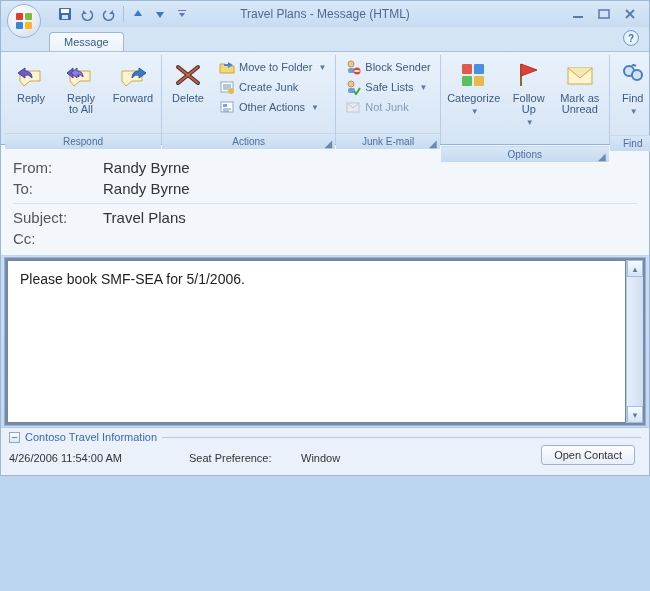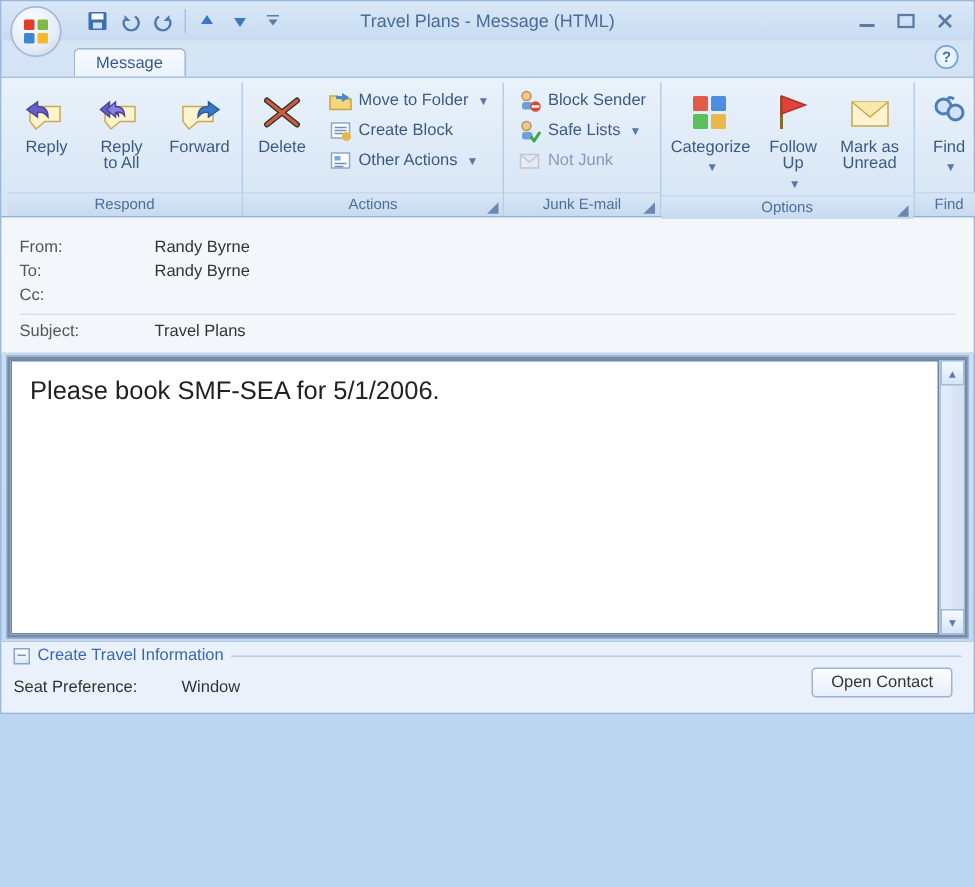--- a/index.html
+++ b/index.html
@@ -22,40 +22,40 @@
 
   
   .tabrow { height: 24px; display:flex; align-items:flex-end; padding-left: 48px; position: relative; }
   .tab { background: linear-gradient(#f7fbff, #eaf2fb); border: 1px solid #9db8d8; border-bottom: none; border-radius: 4px 4px 0 0; padding: 3px 14px; font-size: 11px; color: #3a5b85; }
   .help-btn { position: absolute; right: 10px; top: 3px; width:16px; height:16px; border-radius:50%; border:1px solid #6aa0d8; background:radial-gradient(#fff,#cfe4f7); display:flex;align-items:center;justify-content:center;font-size:10px;color:#3b73b5;font-weight:bold; }
 
   
   .ribbon { height: 94px; background: linear-gradient(#e9f2fb, #d5e4f4); border-top: 1px solid #a7c3e2; border-bottom: 1px solid #90b0d6; display:flex; padding: 3px 4px 0 4px; gap:0; }
   .group { border-right: 1px solid #b5cde8; display:flex; flex-direction:column; padding: 0 4px; }
   .group-body { flex:1; display:flex; align-items:flex-start; gap:4px; padding-top:2px; }
-  .group-label { height:16px; font-size:10px; color:#4d6f9c; text-align:center; background: linear-gradient(#d8e6f5, #c6daf0); margin: 0 -4px; border-top:1px solid #c4d8ef; position: relative; line-height:16px; }
+  .group-label { height:16px; font-size:10px; color:#4d6f9c; text-align:center; background: linear-gradient(#d8e6f5, #c6daf0); margin: 16px -4px; border-top:1px solid #c4d8ef; position: relative; line-height:16px; }
   .group-label .dlg { position:absolute; right:3px; top:2px; font-size:10px; color:#6a89b0; }
   .bigbtn { width: 44px; display:flex; flex-direction:column; align-items:center; gap:2px; padding:2px 1px; border-radius:3px; font-size:11px; color:#3c5a82; text-align:center; line-height:11px; }
   .bigbtn .ic { width:32px; height:32px; display:flex; align-items:center; justify-content:center; }
   .smallcol { display:flex; flex-direction:column; gap:0px; }
   .smallbtn { display:flex; align-items:center; gap:4px; padding:2px 5px; font-size:11px; color:#3c5a82; border-radius:2px; white-space:nowrap; }
   .smallbtn .ic16 { width:16px; height:16px; display:flex;align-items:center;justify-content:center; }
   .dd { font-size:8px; color:#5a7aa3; margin-left:2px; }
 
   
-  .hdr { background:#f3f7fc; border-bottom:1px solid #c1d4ea; padding: 12px 12px 6px 12px; font-size:11px; color:#333; }
+  .hdr { background:#f3f7fc; border-bottom:1px solid #c1d4ea; padding: 12px 12px 6px 12px; font-size:15px; color:#333; }
   .hdr-row { display:flex; padding:2px 0; }
   .hdr-lbl { width: 90px; color:#555; }
   .hdr-val { flex:1; }
   .hdr-sent { display:flex; gap:10px; }
   .subject-row { border-top:1px solid #d5e2f1; margin-top:4px; padding-top:5px; }
 
   
   .bodywrap { flex:1; display:flex; background:#768ba8; padding:2px; border:1px solid #9bb3d2; margin:1px 3px; }
-  .body-edit { flex:1; background:#fff; border:1px solid #6e87a6; padding:10px 12px; font-size:17px; color:#222; position:relative; }
+  .body-edit { flex:1; background:#fff; border:1px solid #6e87a6; padding:10px 12px; font-size:14px; color:#222; position:relative; }
   .scrollbar { width:17px; background: linear-gradient(to right,#e7eefa,#cfdff2); border-left:1px solid #b2c8e2; position:relative; }
   .sb-btn { height:17px; background:linear-gradient(#f5fbff,#d5e4f4); border:1px solid #a2bddb; display:flex;align-items:center;justify-content:center;font-size:9px;color:#5b7ba5; }
   .sb-btn.bot { position:absolute; bottom:0; width:100%; }
 
   
   .panel { background:#eaf1fa; border-top:1px solid #b6cbe4; padding: 3px 8px 8px 8px; font-size:11px; }
   .panel-hd { display:flex; align-items:center; gap:5px; color:#3a69b1; margin-bottom:6px; }
   .panel-hd .ln { flex:1; height:1px; background:#b6cbe4; }
   .panel-hd .minus { width:11px;height:11px;border:1px solid #8ba8cc;background:linear-gradient(#fff,#dbe8f6);font-size:10px;line-height:8px;text-align:center;color:#4b6b95; }
   .panel-row { display:flex; align-items:center; padding:3px 0; }
@@ -208,21 +208,21 @@
               <span class="dd">▼</span>
           </div>
           <div class="smallbtn">
             <span class="ic16">
                 <svg width="16" height="16">
                   <rect x="2" y="3" width="12" height="10" fill="#fff" stroke="#8aa8cc"></rect>
                   <path d="M4 6 L12 6 M4 8 L12 8 M4 10 L10 10" stroke="#6d8fb8"></path>
                   <circle cx="12" cy="12" r="3" fill="#e8b84a"></circle>
                 </svg>
               </span>
-            <span>Create Block</span>
+            <span>Create Junk</span>
           </div>
           <div class="smallbtn">
             <span class="ic16">
                 <svg width="16" height="16">
                   <rect x="2" y="3" width="12" height="10" fill="#fff" stroke="#8aa8cc"></rect>
                   <rect x="4" y="5" width="4" height="3" fill="#79a7dc"></rect>
                   <path d="M4 10 L12 10 M4 12 L10 12" stroke="#6d8fb8"></path>
                 </svg>
               </span>
             <span>Other Actions</span>
@@ -332,50 +332,51 @@
 
   <div class="hdr">
     <div class="hdr-row">
       <div class="hdr-lbl">From:</div>
       <div class="hdr-val">Randy Byrne</div>
     </div>
     <div class="hdr-row">
       <div class="hdr-lbl">To:</div>
       <div class="hdr-val">Randy Byrne</div>
     </div>
+    <div class="hdr-row subject-row">
+      <div class="hdr-lbl">Subject:</div>
+      <div class="hdr-val">Travel Plans</div>
+    </div>
     <div class="hdr-row">
       <div class="hdr-lbl">Cc:</div>
       <div class="hdr-val"></div>
     </div>
-    <div class="hdr-row subject-row">
-      <div class="hdr-lbl">Subject:</div>
-      <div class="hdr-val">Travel Plans</div>
-    </div>
   </div>
 
   <div class="bodywrap">
     <div class="body-edit">
       <span>Please book SMF-SEA for 5/1/2006.</span>
     </div>
     <div class="scrollbar">
       <div class="sb-btn">
           <span>▴</span>
         </div>
       <div class="sb-btn bot">
           <span>▾</span>
         </div>
     </div>
   </div>
 
   <div class="panel" style="position:relative">
     <div class="panel-hd">
       <span class="minus">–</span>
-      <span>Create Travel Information</span>
+      <span>Contoso Travel Information</span>
       <span class="ln"></span>
     </div>
     <button class="open-contact">Open Contact</button>
     <div class="panel-row">
+      <div class="panel-cell2">4/26/2006 11:54:00 AM</div>
       <div class="panel-cell3">Seat Preference:</div>
       <div class="panel-cell4">Window</div>
     </div>
   </div>
 
 </div>
 
 </body></html>

